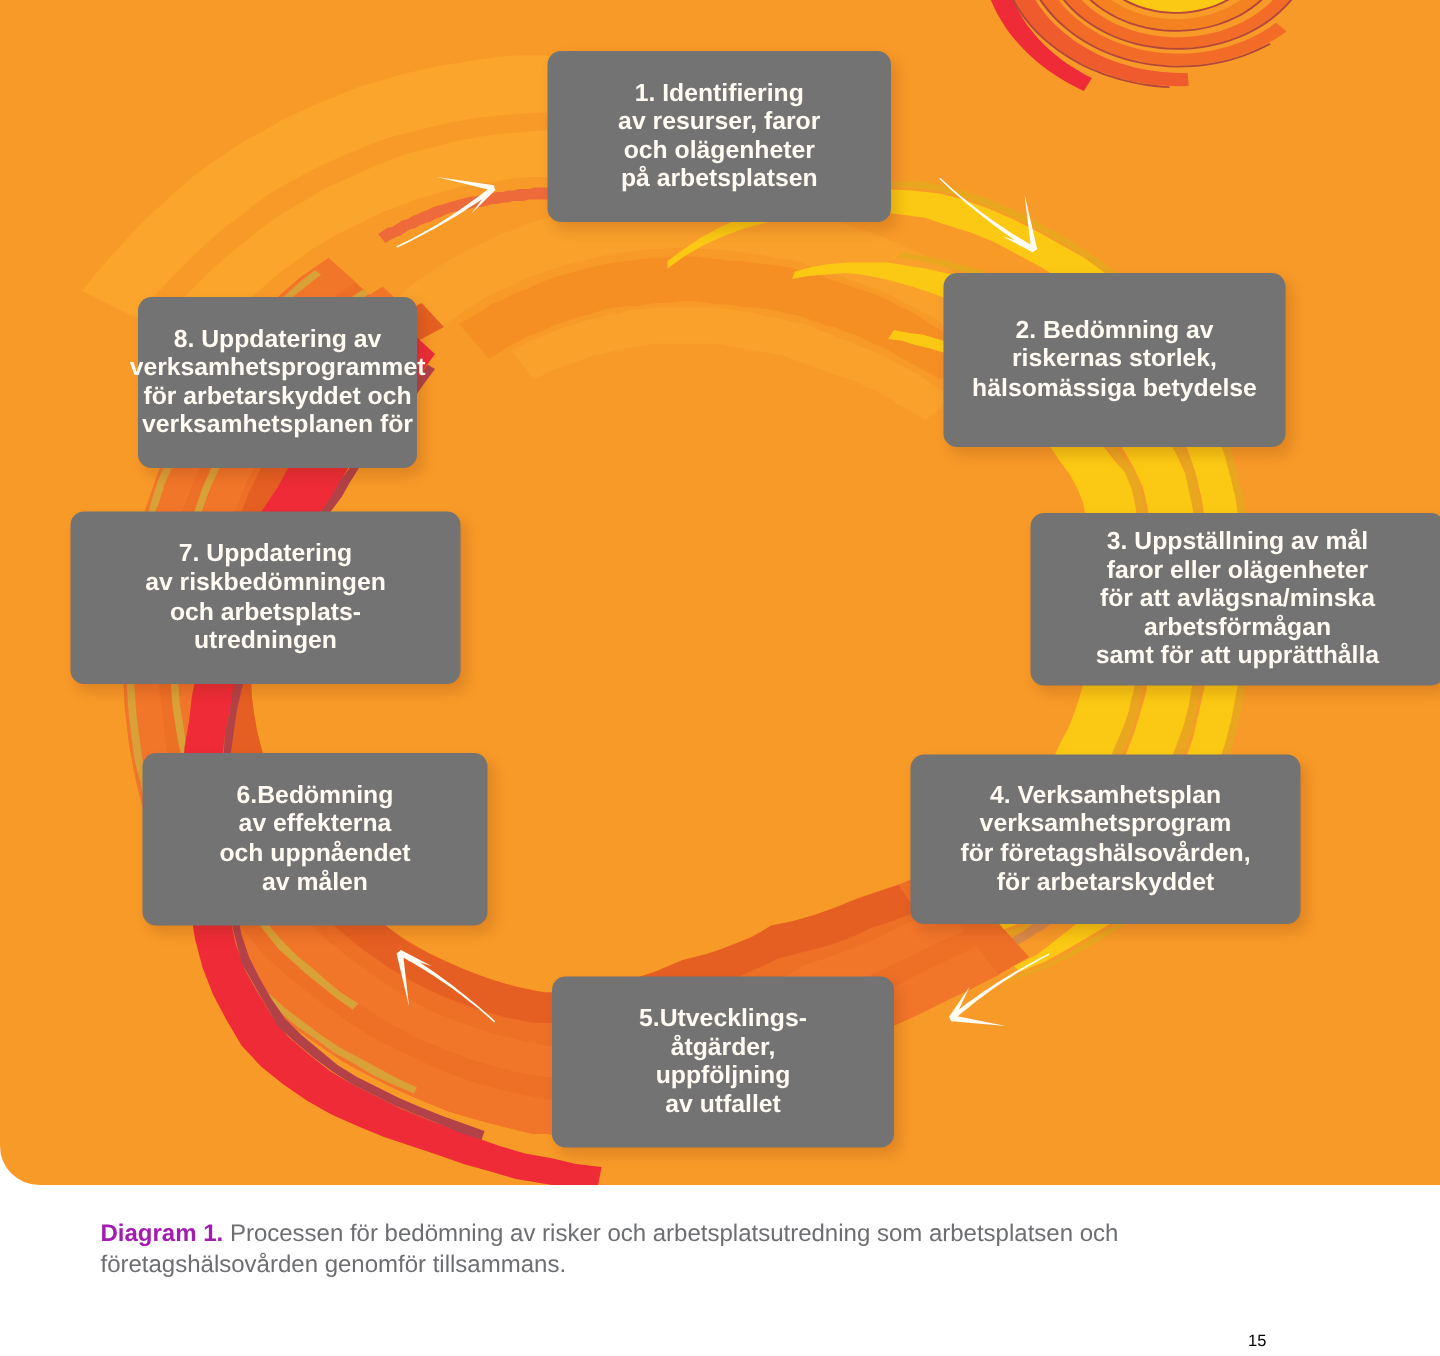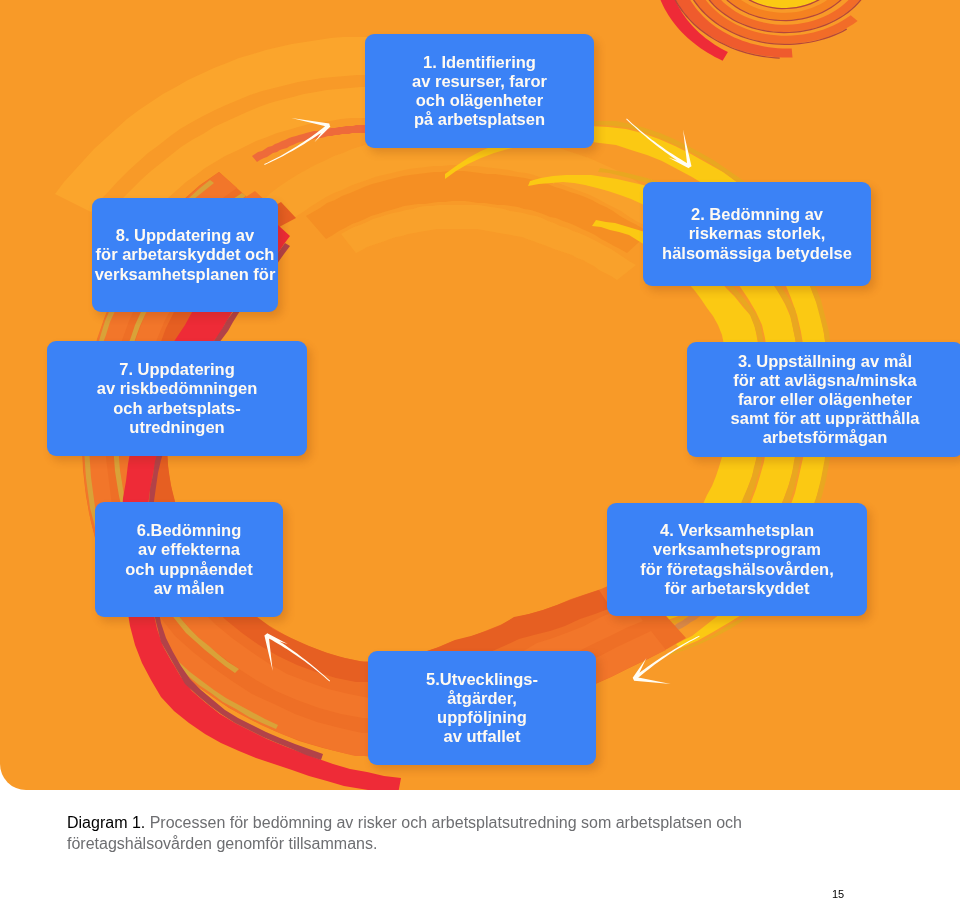--- a/index.html
+++ b/index.html
@@ -2,29 +2,29 @@
 <html><head>
 <meta charset="utf-8">
 <title>Diagram 1</title>
 <style>
   html,body{margin:0;padding:0;background:#fff;}
   body{width:960px;height:904px;font-family:"Liberation Sans",sans-serif;overflow:hidden;}
   #page{position:relative;width:960px;height:904px;background:#fff;}
   #panel{position:absolute;left:0;top:0;width:960px;height:790px;
          background:#f89a28;border-bottom-left-radius:26px;overflow:hidden;}
   #swirl{position:absolute;left:0;top:0;width:960px;height:790px;display:block;}
-  .box{position:absolute;background:#3b82f6;border-radius:9px;
+  .box{position:absolute;background:#737373;border-radius:9px;
        box-shadow:4px 5px 9px rgba(120,45,10,.20);
        display:flex;align-items:center;justify-content:center;}
   .boxtxt{color:#fffaf2;font-weight:bold;font-size:16.5px;line-height:19.1px;
           text-align:center;white-space:nowrap;}
   .boxtxt span{display:block;}
   #caption{position:absolute;left:67px;top:813px;width:760px;
            font-size:16px;line-height:20.5px;color:#6d6e71;}
-  #caption .lbl{color:#000000;font-weight:normal;}
+  #caption .lbl{color:#a21caf;font-weight:bold;}
   #pageno{position:absolute;left:832px;top:888px;font-size:11px;color:#000000;}
 </style>
 </head>
 <body>
 
 <div id="page">
   <div id="panel">
     <svg id="swirl" viewBox="0 0 960 790" width="960" height="790">
 <path fill="#fba52c" d="M55 194L64 182L74 171L84 160L94 149L105 139L116 129L127 119L139 110L151 102L163 94L176 87L188 80L201 74L214 68L227 63L239 58L253 54L266 50L279 47L292 44L305 42L318 40L331 38L344 37L356 37L369 37L382 37L394 38L407 39L419 41L431 43L442 46L454 48L465 52L477 55L487 59L498 63L509 67L519 72L529 76L539 81L548 87L557 92L566 98L575 104L583 111L568 148L561 142L554 136L546 131L538 125L530 120L521 116L513 111L504 107L495 103L485 99L476 95L466 92L456 88L445 85L435 83L424 81L413 79L402 77L391 76L380 76L368 75L357 75L345 76L333 77L322 78L310 80L298 82L286 85L274 88L262 91L250 95L238 100L226 105L215 110L203 116L192 122L180 129L169 137L159 145L148 153L138 162L128 171L118 181L109 191L99 201L91 212Z"></path>
 <path fill="#fba52c" d="M105 219L114 209L122 199L132 189L141 180L151 171L161 163L171 155L181 147L192 140L203 134L214 127L225 122L236 117L247 112L259 107L270 103L281 100L293 97L304 94L316 92L327 90L338 89L350 88L361 87L372 87L383 87L394 88L405 89L415 90L426 92L436 94L446 96L456 99L466 102L475 106L485 109L494 113L503 116L511 120L520 125L528 129L536 134L544 139L551 144L558 149L566 155L554 184L547 179L541 174L535 169L528 165L521 160L514 156L506 152L499 148L491 145L483 141L474 138L466 134L457 131L448 128L439 126L430 124L421 122L411 120L401 119L392 118L382 118L371 118L361 118L351 118L341 119L330 121L320 122L309 124L298 127L288 130L277 133L267 137L256 141L246 146L236 151L225 156L215 162L205 168L196 175L186 182L177 190L168 198L159 206L150 214L142 224L134 233Z"></path>
@@ -70,70 +70,71 @@
     </svg>
   </div>
   <div class="box" style="left:365px;top:34px;width:229px;height:114px">
       <div class="boxtxt">
         <span>1. Identifiering</span>
         <span>av resurser, faror</span>
         <span>och olägenheter</span>
         <span>på arbetsplatsen</span>
       </div>
     </div>
-  <div class="box" style="left:643px;top:182px;width:228px;height:104px">
+  <div class="box" style="left:629px;top:182px;width:228px;height:116px">
       <div class="boxtxt">
         <span>2. Bedömning av</span>
         <span>riskernas storlek,</span>
         <span>hälsomässiga betydelse</span>
       </div>
     </div>
   <div class="box" style="left:687px;top:342px;width:276px;height:115px">
       <div class="boxtxt">
         <span>3. Uppställning av mål</span>
+        <span>faror eller olägenheter</span>
         <span>för att avlägsna/minska</span>
-        <span>faror eller olägenheter</span>
+        <span>arbetsförmågan</span>
         <span>samt för att upprätthålla</span>
-        <span>arbetsförmågan</span>
       </div>
     </div>
   <div class="box" style="left:607px;top:503px;width:260px;height:113px">
       <div class="boxtxt">
         <span>4. Verksamhetsplan</span>
         <span>verksamhetsprogram</span>
         <span>för företagshälsovården,</span>
         <span>för arbetarskyddet</span>
       </div>
     </div>
   <div class="box" style="left:368px;top:651px;width:228px;height:114px">
       <div class="boxtxt">
         <span>5.Utvecklings-</span>
         <span>åtgärder,</span>
         <span>uppföljning</span>
         <span>av utfallet</span>
       </div>
     </div>
-  <div class="box" style="left:95px;top:502px;width:188px;height:115px">
+  <div class="box" style="left:95px;top:502px;width:230px;height:115px">
       <div class="boxtxt">
         <span>6.Bedömning</span>
         <span>av effekterna</span>
         <span>och uppnåendet</span>
         <span>av målen</span>
       </div>
     </div>
   <div class="box" style="left:47px;top:341px;width:260px;height:115px">
       <div class="boxtxt">
         <span>7. Uppdatering</span>
         <span>av riskbedömningen</span>
         <span>och arbetsplats-</span>
         <span>utredningen</span>
       </div>
     </div>
   <div class="box" style="left:92px;top:198px;width:186px;height:114px">
       <div class="boxtxt">
         <span>8. Uppdatering av</span>
+        <span>verksamhetsprogrammet</span>
         <span>för arbetarskyddet och</span>
         <span>verksamhetsplanen för</span>
       </div>
     </div>
   <div id="caption"><span class="lbl">Diagram 1.</span><span> Processen för bedömning av risker och arbetsplatsutredning som arbetsplatsen och företagshälsovården genomför tillsammans.</span></div>
   <div id="pageno">15</div>
 </div>
 
 </body></html>

